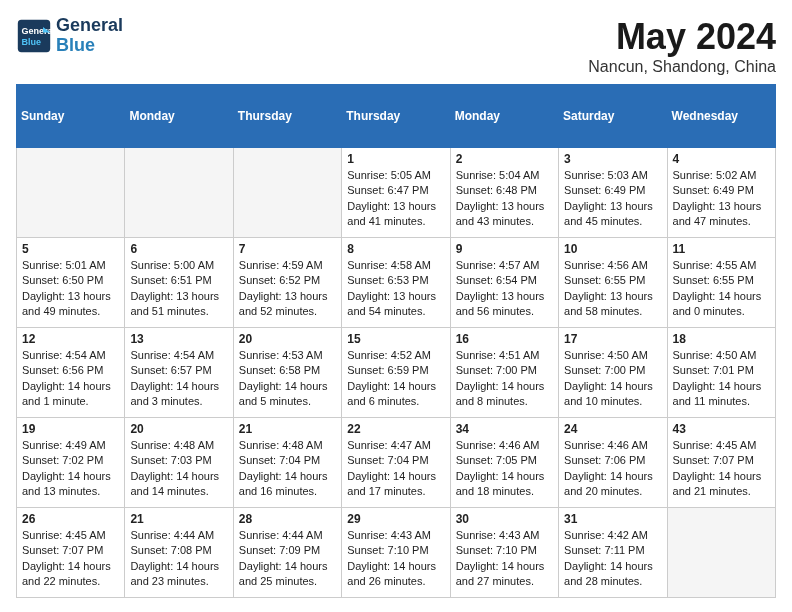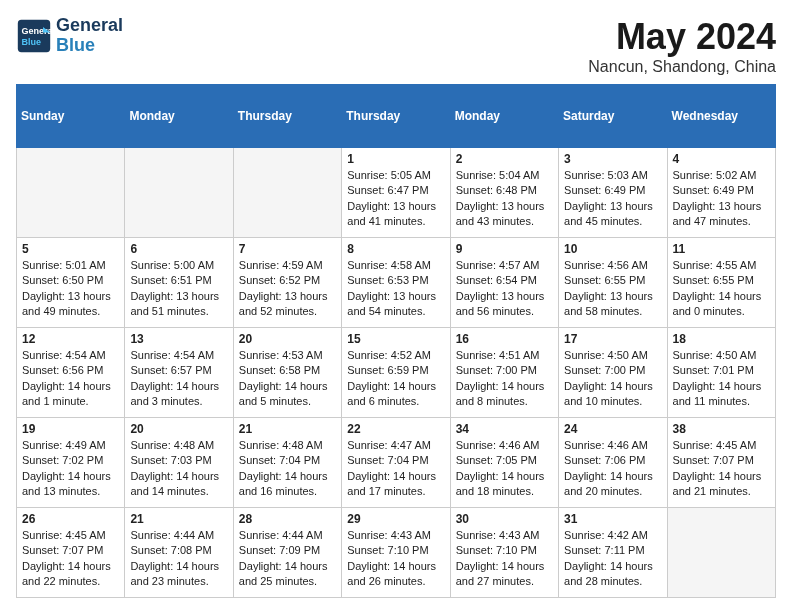--- a/index.html
+++ b/index.html
@@ -216,21 +216,21 @@
         </td>
         <td>
           <span class="day-number">34</span>
           <div class="day-info">Sunrise: 4:46 AM<br>Sunset: 7:05 PM<br>Daylight: 14 hours and 18 minutes.</div>
         </td>
         <td>
           <span class="day-number">24</span>
           <div class="day-info">Sunrise: 4:46 AM<br>Sunset: 7:06 PM<br>Daylight: 14 hours and 20 minutes.</div>
         </td>
         <td>
-          <span class="day-number">38</span>
+          <span class="day-number">43</span>
           <div class="day-info">Sunrise: 4:45 AM<br>Sunset: 7:07 PM<br>Daylight: 14 hours and 21 minutes.</div>
         </td>
       </tr>
       <tr>
         <td>
           <span class="day-number">26</span>
           <div class="day-info">Sunrise: 4:45 AM<br>Sunset: 7:07 PM<br>Daylight: 14 hours and 22 minutes.</div>
         </td>
         <td>
           <span class="day-number">21</span>

